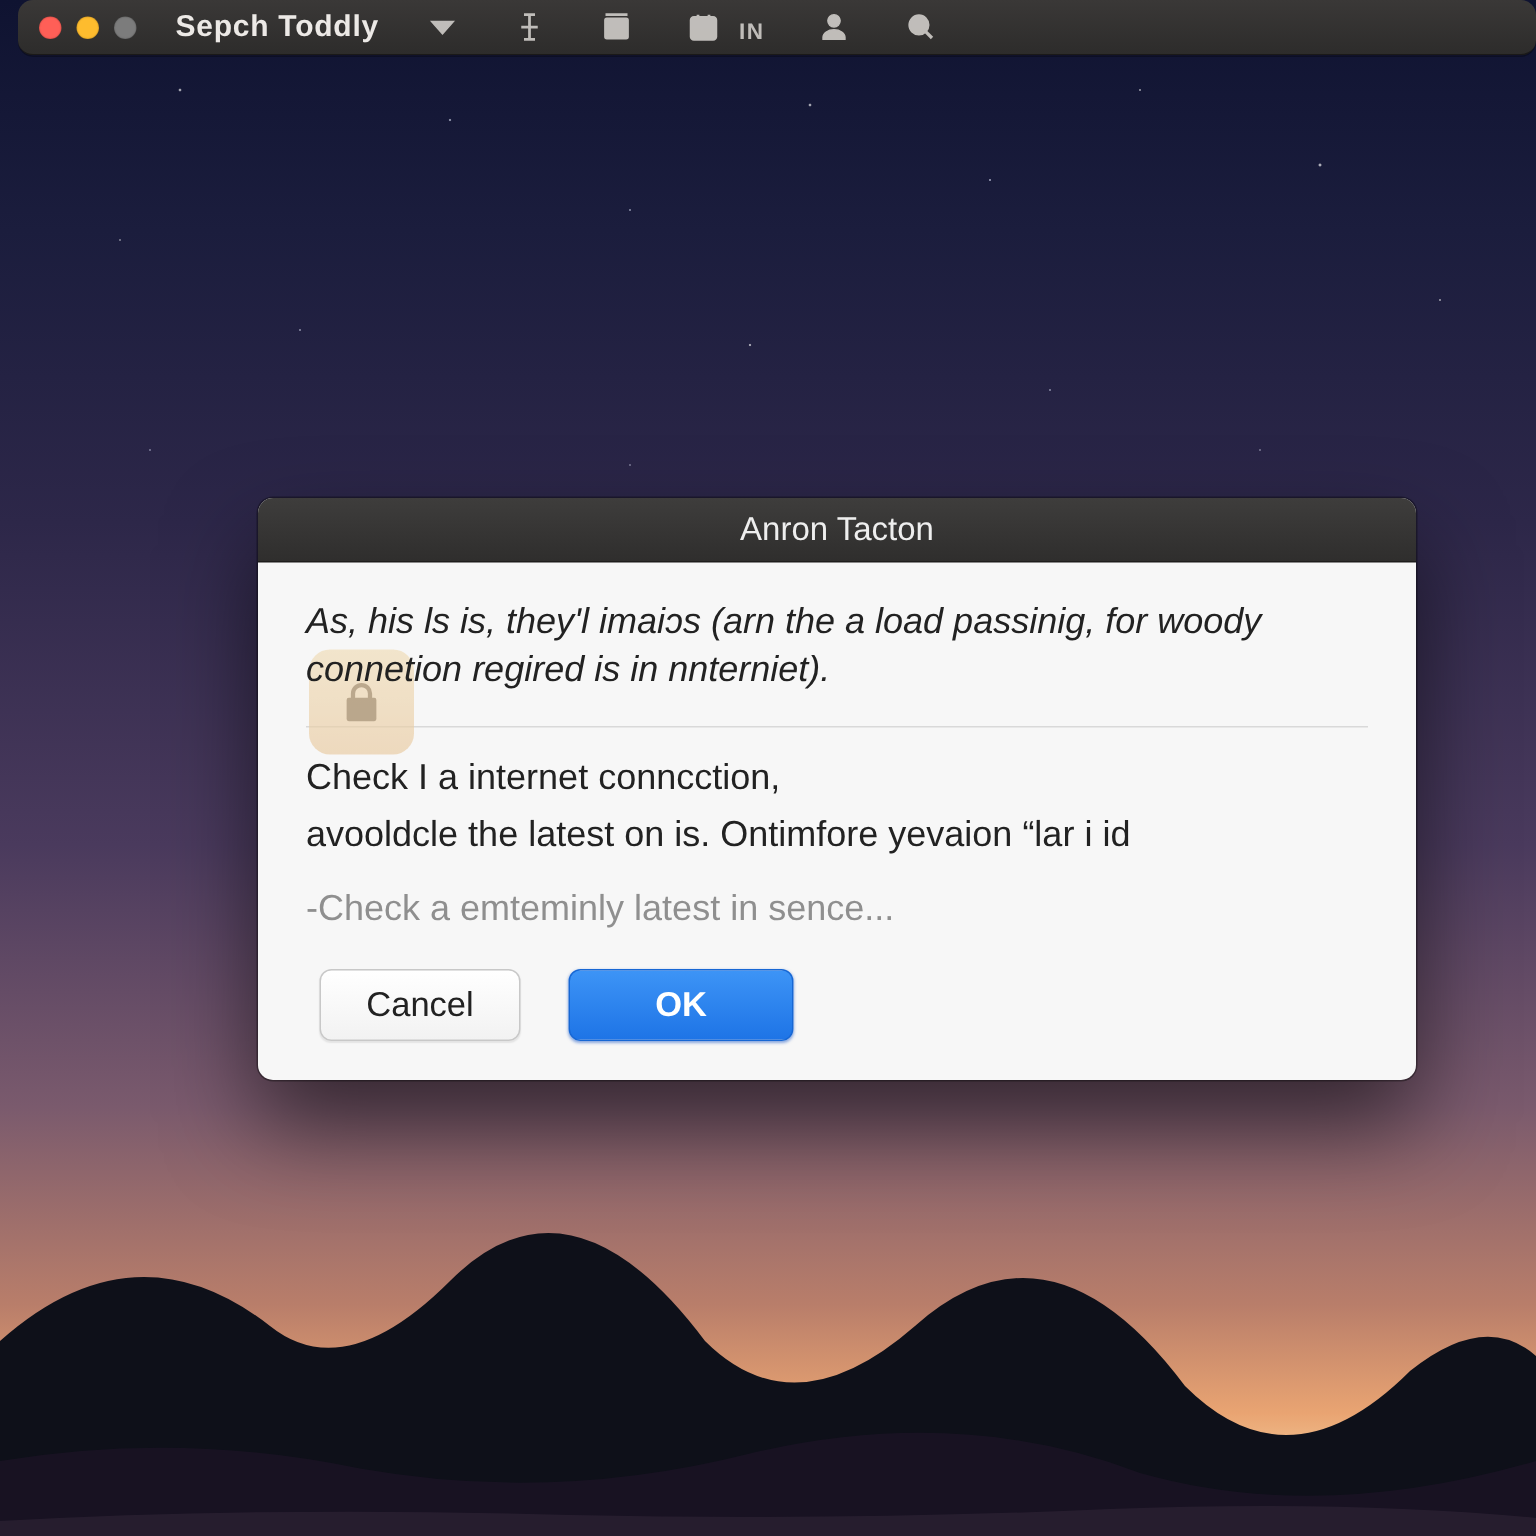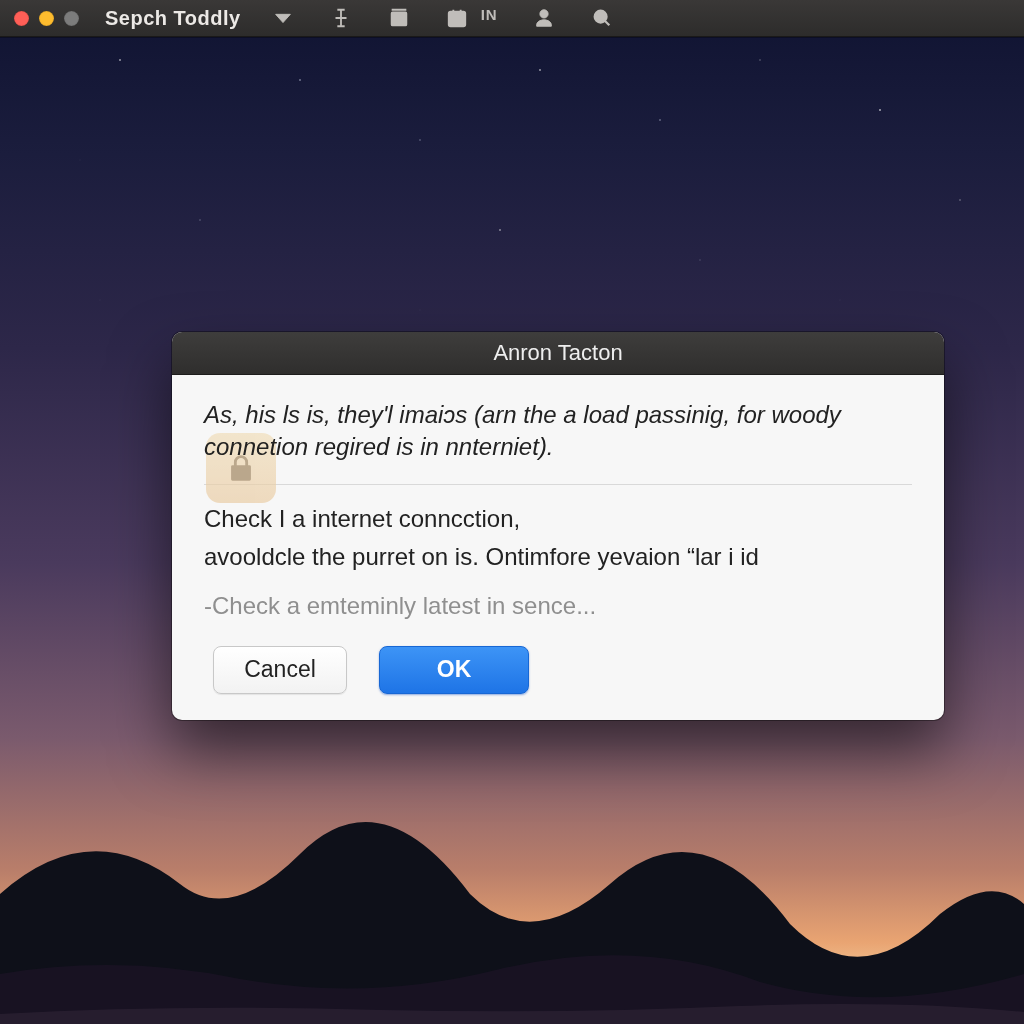--- a/index.html
+++ b/index.html
@@ -46,45 +46,46 @@
     position: absolute;
     left: 0; right: 0; bottom: 0;
     height: 280px;
     pointer-events: none;
   }
   .mountains svg { width: 100%; height: 100%; display:block; }
 
   
   .menubar {
     position: absolute;
-    top: 0; left: 0; right: 0;
+    top: 0; left: 12px; right: 0;
     height: 36px;
     background: linear-gradient(#3a3837, #2d2c2b);
     border-bottom: 1px solid #1a1918;
     display: flex;
     align-items: center;
     padding: 0 14px;
     color: #ece9e6;
     font-size: 20px;
     font-weight: 600;
     box-shadow: 0 1px 0 rgba(0,0,0,.3);
+    border-radius: 10px;
   }
   .traffic { display: flex; gap: 10px; margin-right: 26px; }
   .traffic span {
     width: 15px; height: 15px; border-radius: 50%;
     display: inline-block;
     box-shadow: inset 0 0 1px rgba(0,0,0,.5);
   }
   .tl-red    { background:#ff5f57; }
   .tl-yellow { background:#febc2e; }
   .tl-grey   { background:#7c7c7c; }
 
   .app-name { margin-right: 30px; letter-spacing: .5px; }
 
-  .menu-icons { display:flex; align-items:flex-start; gap: 34px; opacity:.85; }
+  .menu-icons { display:flex; align-items:flex-end; gap: 34px; opacity:.85; }
   .menu-icons .mi { display:inline-flex; align-items:center; justify-content:center; width:24px; height:24px; color:#d9d6d2; }
   .menu-icons svg { width:22px; height:22px; fill:currentColor; stroke:currentColor; }
   .menu-icons .in-label { font-size:15px; font-weight:700; letter-spacing:1px; margin-left:-22px; color:#d9d6d2; }
 
   
   .dialog {
     position: absolute;
     left: 172px;
     top: 332px;
     width: 772px;
@@ -230,21 +231,21 @@
       <div class="icon-bg">
         <svg viewBox="0 0 24 24">
             <path d="M7 10V8a5 5 0 0 1 10 0v2h1a1 1 0 0 1 1 1v9a1 1 0 0 1-1 1H6a1 1 0 0 1-1-1v-9a1 1 0 0 1 1-1h1zm2 0h6V8a3 3 0 1 0-6 0v2z"></path>
           </svg>
       </div>
       <p>As, his ls is, they'l imaiɔs (arn the a  load passinig, for woody connetion regired is in nnterniet).</p>
     </div>
 
     <div class="secondary">
       <p>Check I a internet connсction,</p>
-      <p>avooldcle the purret on is. Ontimfore yevaion “lar i id</p>
+      <p>avooldcle the latest on is. Ontimfore yevaion “lar i id</p>
     </div>
 
     <div class="tail">-Check a emteminly latest in sence...</div>
   </div>
 
   <div class="dialog-buttons">
     <div class="btn btn-cancel">Cancel</div>
     <div class="btn btn-ok">OK</div>
   </div>
 </div>

